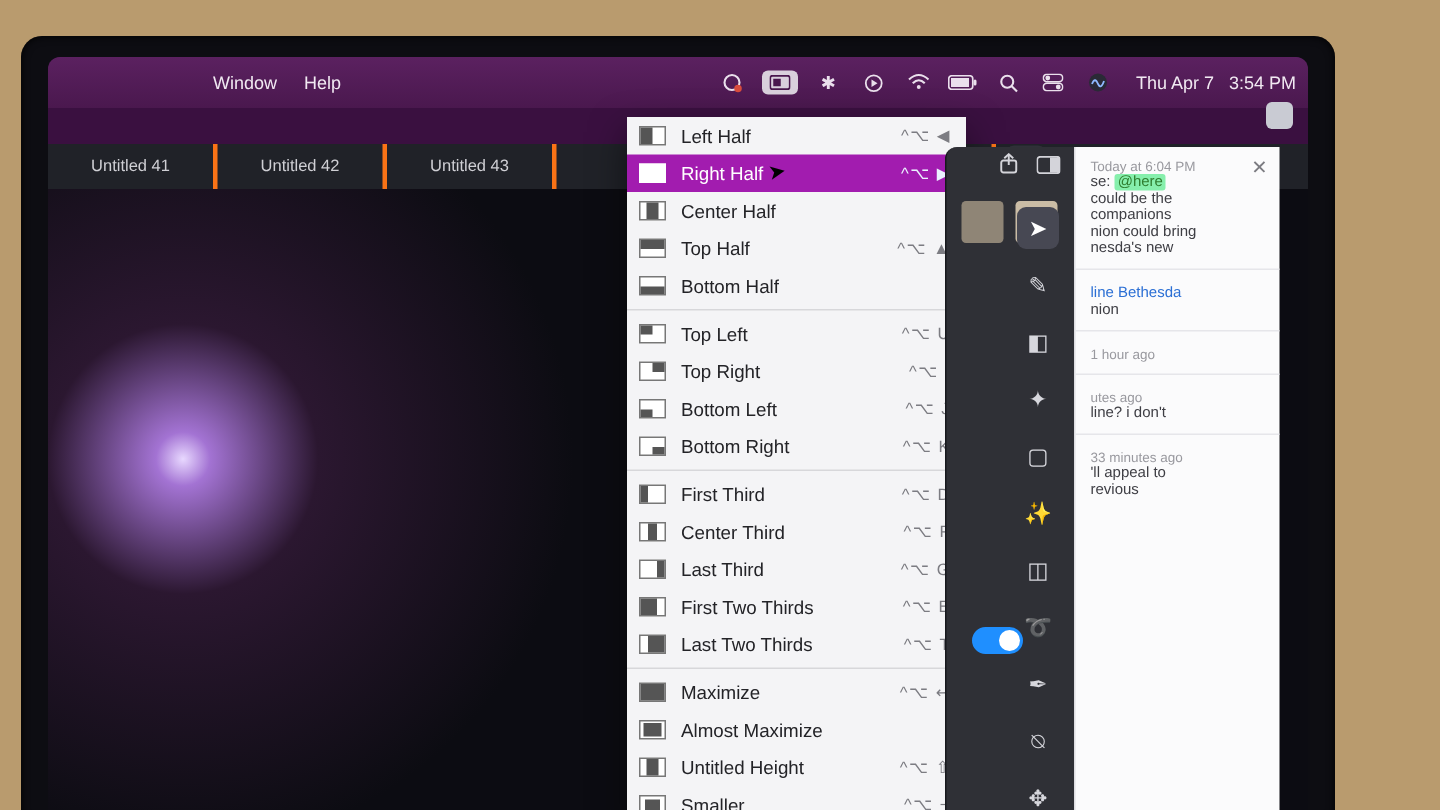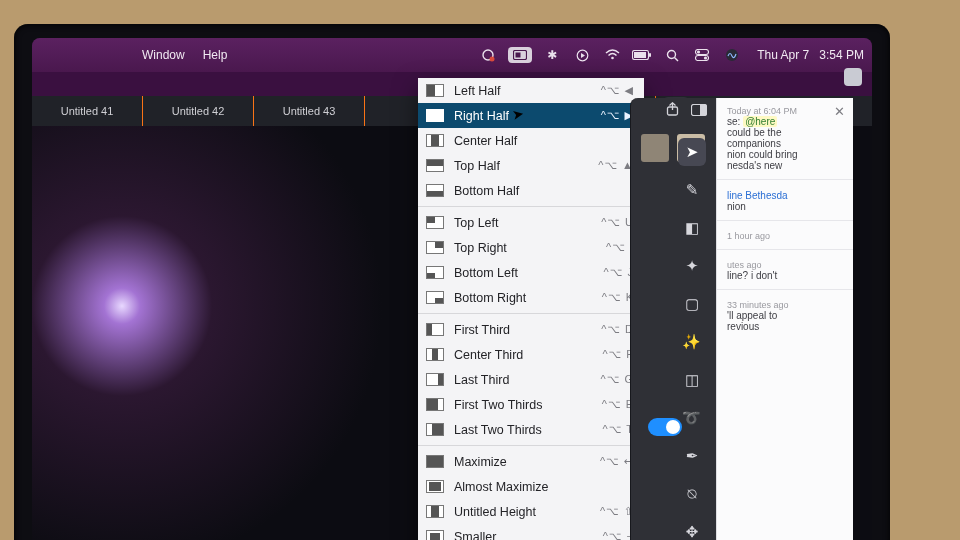--- a/index.html
+++ b/index.html
@@ -13,28 +13,28 @@
   .menubar .mi{width:20px;text-align:center;margin:0 5px;font-size:12px;color:#eae0ec;}
   .menubar .mi svg{display:block;margin:auto;}
   .menubar .rect-active{width:24px;height:16px;border-radius:4px;background:#d9d0dc;display:flex;align-items:center;justify-content:center;margin:0 5px;}
   .menubar .dt{font-size:12px;margin-left:10px;}
   
   .apptitle{height:24px;background:#3a1040;}
   .avatar{position:absolute;right:10px;top:30px;width:18px;height:18px;border-radius:4px;background:#c9cbd3;}
   
   .appwin{height:460px;background:linear-gradient(#2a2c33,#141519);}
   .tabstrip{height:30px;display:flex;align-items:center;background:#202228;color:#cfcfd4;font-size:11px;}
-  .tab{flex:0 0 110px;height:100%;display:flex;align-items:center;justify-content:center;border-right:1px solid #f97316;}
+  .tab{flex:0 0 110px;height:100%;display:flex;align-items:center;justify-content:center;border-right:3px solid #f97316;}
   .tab.extra{flex:0 0 60px;}
   .add{width:28px;height:28px;margin-left:6px;border-radius:6px;background:#2f3138;color:#cfcfd4;font-size:16px;display:flex;align-items:center;justify-content:center;}
   .canvas{position:relative;height:430px;background:radial-gradient(circle at 90px 180px,#e8d8ff 0px,#a373d3 18px,#2b1730 90px,#0c0c12 260px);}
   
   .menu{position:absolute;left:386px;top:40px;width:226px;background:#f4f4f6;border-radius:0 0 8px 8px;box-shadow:0 10px 24px rgba(0,0,0,.5);font-size:12.5px;color:#232327;overflow:hidden;}
   .menu .row{display:flex;align-items:center;height:25px;padding:0 10px 0 8px;}
-  .menu .row.hl{background:#0c4a6e;color:#fff;}
+  .menu .row.hl{background:#a21caf;color:#fff;}
   .menu .sep{height:1px;background:#d7d7da;margin:3px 0;}
   .ricon{width:16px;height:11px;border:1px solid #777;margin-right:10px;position:relative;flex:0 0 16px;background:#fff;}
   .ricon .f{position:absolute;background:#555;}
   .hl .ricon{border-color:#fff;}
   .hl .ricon .f{background:#fff;}
   .rlabel{flex:1;white-space:nowrap;}
   .rsc{font-size:11px;color:#7c7c82;letter-spacing:1px;}
   .hl .rsc{color:#eaf3ff;}
   .cursor{position:absolute;left:480px;top:68px;font-size:14px;color:#000;transform:rotate(-10deg);}
   
@@ -46,21 +46,21 @@
   .toggle::after{content:"";width:14px;height:14px;border-radius:50%;background:#fff;margin-left:18px;}
   
   .tools{position:absolute;left:640px;top:100px;width:40px;display:flex;flex-direction:column;align-items:center;gap:10px;color:#d7d7dd;}
   .tools .t{width:28px;height:28px;display:flex;align-items:center;justify-content:center;border-radius:6px;font-size:15px;}
   .tools .t.active{background:#474853;color:#fff;}
   
   .side{position:absolute;left:684px;top:60px;width:136px;height:460px;background:#fbfbfc;font-size:10px;color:#3e3e44;border-left:1px solid #dedee2;}
   .side .close{position:absolute;right:8px;top:6px;font-size:13px;color:#7c7c82;}
   .side .blk{padding:8px 10px 6px 10px;}
   .side .tm{color:#99999f;font-size:9px;}
-  .side .mention{color:#2f7d2f;background:#fef9c3;padding:0 2px;border-radius:2px;text-align:center;}
+  .side .mention{color:#2f7d2f;background:#86efac;padding:0 2px;border-radius:2px;text-align:center;}
   .side a{color:#2b6fd4;text-decoration:none;}
   .side .rule{height:1px;background:#e6e6ea;margin:2px 0;}
   
   .desk{position:absolute;left:0;top:410px;width:960px;height:130px;background:linear-gradient(#caa672,#a97f4a);z-index:-1;}
 </style>
 </head>
 <body>
 
 <div class="desk"></div>
 

